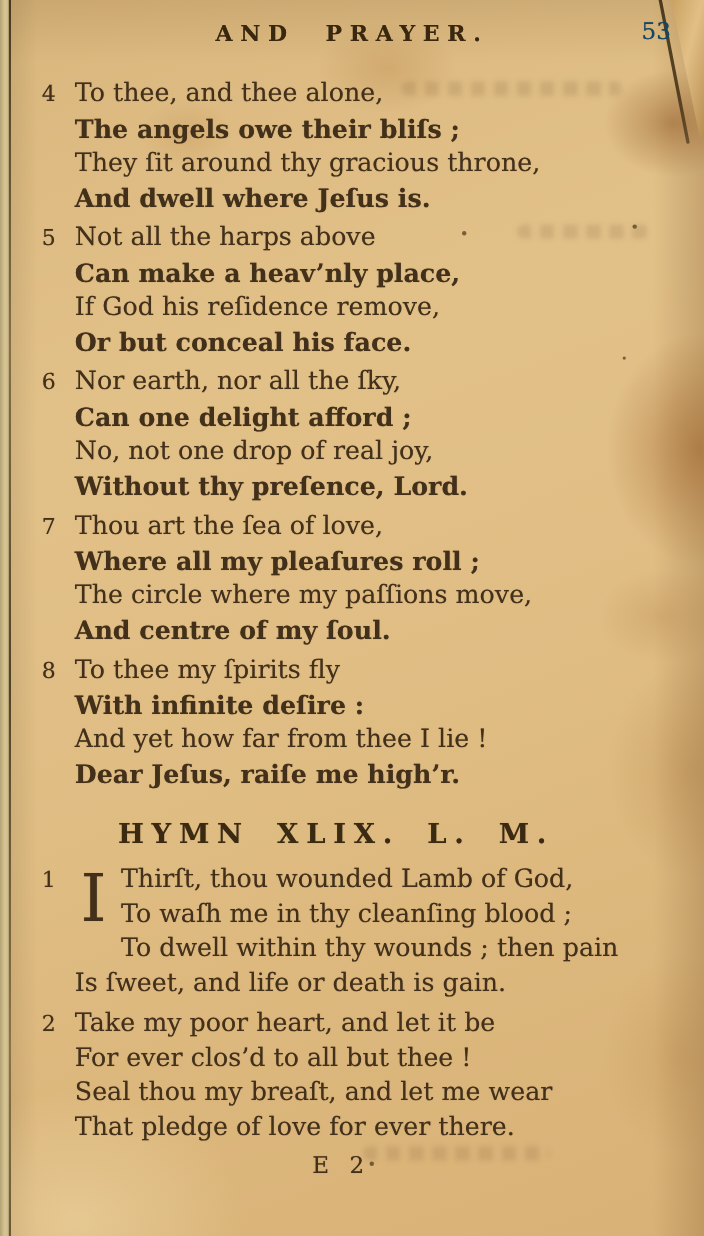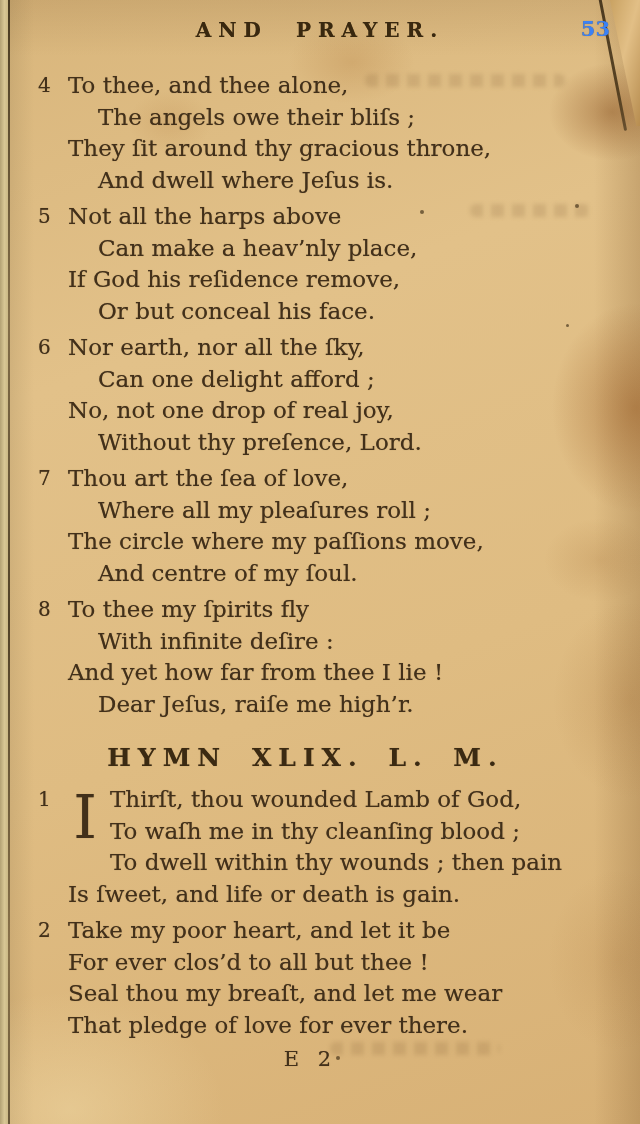--- a/index.html
+++ b/index.html
@@ -28,28 +28,28 @@
   .dog-ear{position:absolute;top:0;right:0;width:30px;height:126px;
     clip-path:polygon(0 0,100% 0,100% 100%,88% 100%);
     background:linear-gradient(105deg,#c9a262 0%,#e2bf86 45%,#b78d50 100%);}
   .fold-edge{position:absolute;left:611px;top:-6px;width:3px;height:138px;
     transform:rotate(-11deg);border-radius:2px;
     background:linear-gradient(to bottom,rgba(52,38,18,.85),rgba(74,55,26,.9) 70%,rgba(52,38,18,.6));}
   .header{position:absolute;top:18px;left:0;right:0;text-align:center;}
   .running-title{display:inline-block;font-size:20px;font-weight:bold;
     letter-spacing:7px;word-spacing:14px;color:#39280f;
     text-shadow:0 0 .6px rgba(57,40,15,.6);}
-  .page-number{position:absolute;right:30px;top:16px;font-size:21px;font-weight:bold;
-    color:#3b82f6;text-shadow:0 0 .7px rgba(50,34,12,.6);}
+  .page-number{position:absolute;right:30px;top:16px;font-size:21px;font-weight:normal;
+    color:#0c4a6e;text-shadow:0 0 .7px rgba(50,34,12,.6);}
   .text-block{position:absolute;left:38px;top:70px;width:545px;
     text-shadow:0 0 .7px rgba(66,48,27,.55);}
   .stanza{position:relative;padding-left:30px;margin-bottom:5px;}
   .vnum{position:absolute;left:0;top:3px;font-size:20px;}
   .vline{white-space:nowrap;font-size:23px;line-height:31.5px;}
-  .vline.ind{margin-left:30px;}
+  .vline.ind{font-weight:bold;}
   .hymn-heading{text-align:center;font-size:25px;font-weight:bold;
     letter-spacing:7px;word-spacing:9px;margin:23px 0 12px -10px;color:#3b2a12;}
   .dropcap{float:left;width:30px;height:60px;margin:4px 10px 0 2px;
     font-size:60px;line-height:58px;text-align:center;}
   .signature{text-align:center;font-size:21px;letter-spacing:6px;margin-top:6px;}
   .ghost{position:absolute;height:13px;border-radius:6px;filter:blur(2.2px);
     background:repeating-linear-gradient(90deg,rgba(118,84,44,.16) 0 13px,rgba(118,84,44,0) 13px 21px);}
   .speck{position:absolute;border-radius:50%;background:rgba(62,45,22,.65);}
 </style>
 </head>

